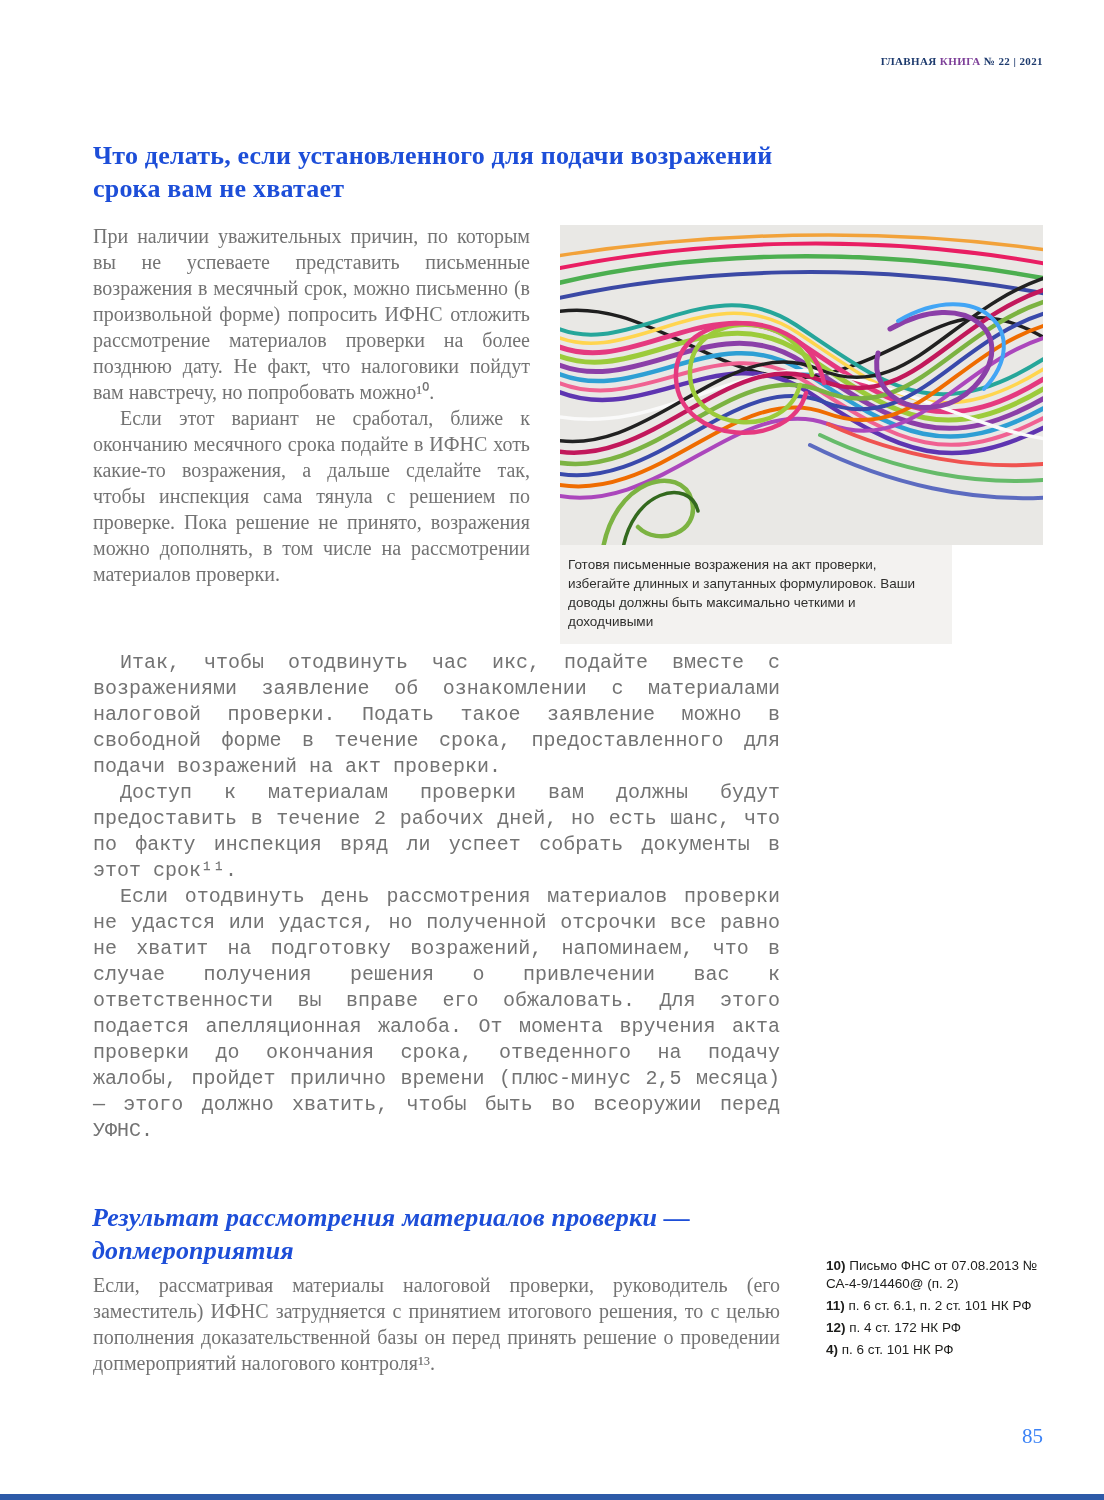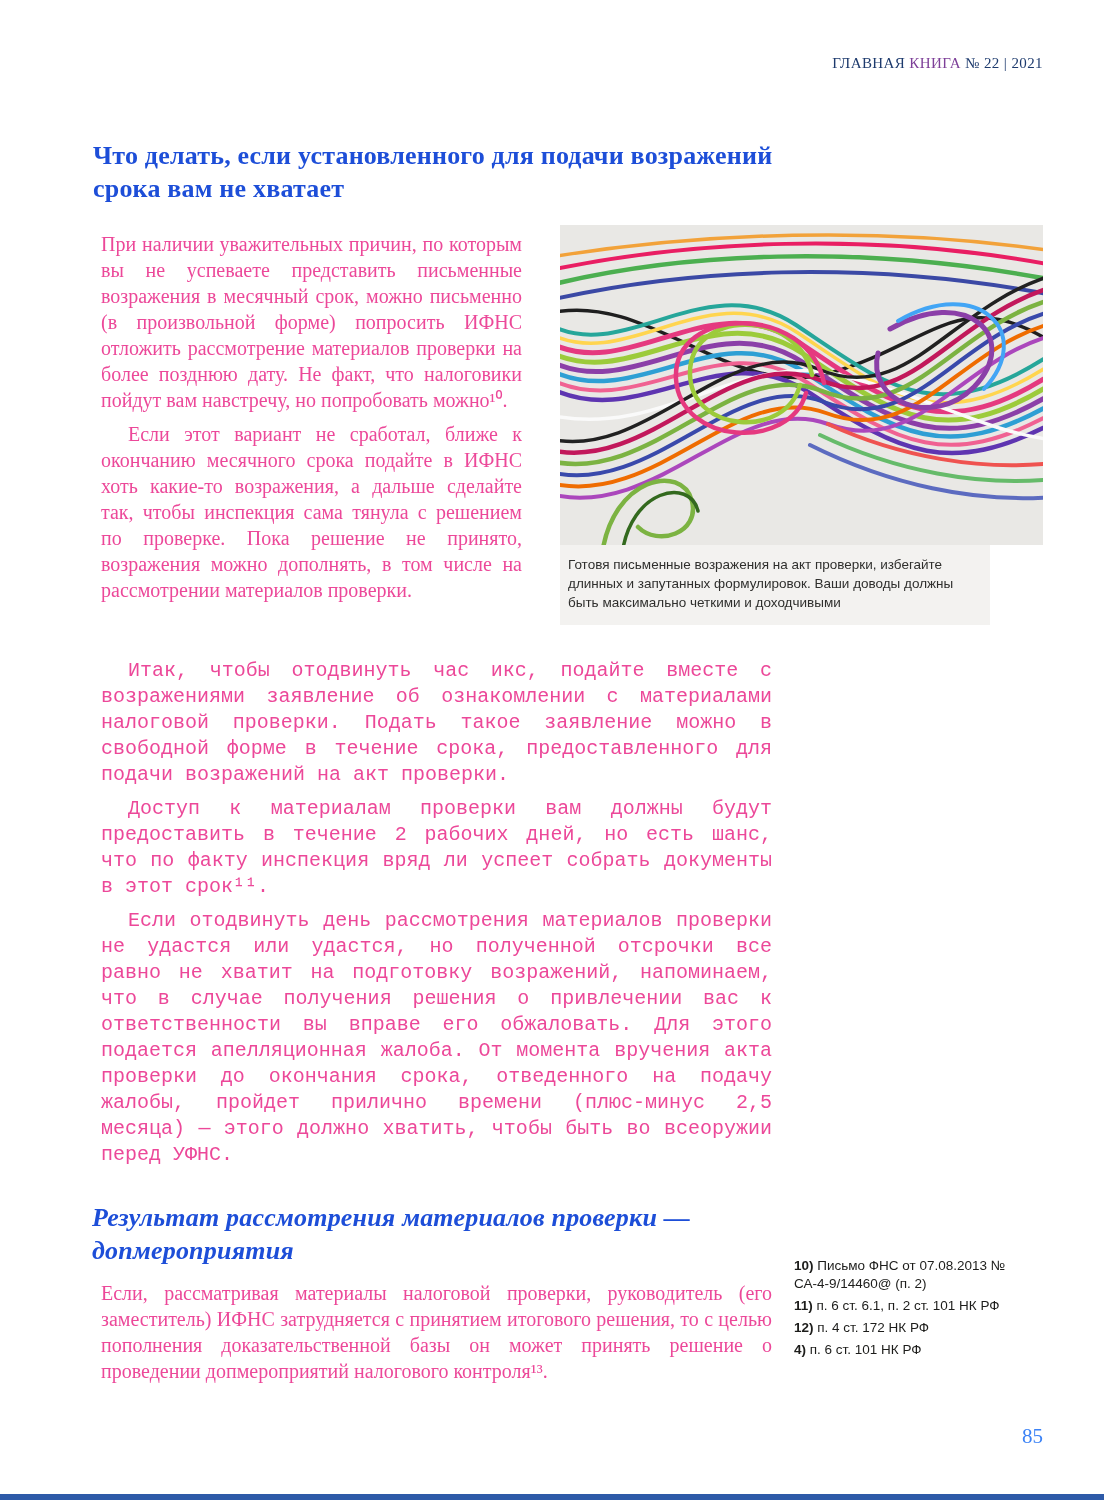--- a/index.html
+++ b/index.html
@@ -3,51 +3,51 @@
 <meta charset="utf-8">
 <style>
   html,body{margin:0;padding:0;background:#ffffff;}
   .page{
     position:relative;width:1104px;height:1500px;background:#ffffff;
     font-family:"Liberation Serif",serif;overflow:hidden;
   }
   
   .masthead{
     position:absolute;top:55px;right:61px;
-    font-family:"Liberation Serif",serif;font-weight:normal;
-    font-size:15px;letter-spacing:.4px;color:#1d3a6d;white-space:nowrap;
+    font-family:"Liberation Serif",serif;font-weight:bold;
+    font-size:11px;letter-spacing:.4px;color:#1d3a6d;white-space:nowrap;
   }
   .masthead .brand-secondary{color:#7d3f98;}
   
   .title{
     font-weight:bold;color:#1d4ed8;margin:0;
     font-size:26px;line-height:33px;letter-spacing:.2px;
   }
   .title-1{position:absolute;left:93px;top:139px;width:740px;}
   .title-2{position:absolute;left:92px;top:1201px;width:740px;font-style:italic;}
   
   .body-text p{
-    margin:8px;font-size:20px;line-height:26px;text-align:justify;
-    color:#ec4899;
+    margin:0;font-size:20px;line-height:26px;text-align:justify;
+    color:#737373;
   }
   .body-text p.indent{text-indent:27px;}
   .col-narrow{position:absolute;left:93px;top:223px;width:437px;}
   .col-full{position:absolute;left:93px;top:650px;width:687px;font-family:Liberation Mono, monospace;}
   .p7-block{position:absolute;left:93px;top:1272px;width:687px;}
   
   .figure{position:absolute;left:560px;top:225px;width:483px;margin:0;}
   .figure svg{display:block;width:483px;height:320px;}
   .figure figcaption{
-    box-sizing:border-box;width:430px;background:#f3f2f0;
+    box-sizing:border-box;width:392px;background:#f3f2f0;
     font-family:"Liberation Sans",sans-serif;font-size:13.5px;line-height:19px;
     color:#2f2f2d;padding:10px 16px 13px 8px;
   }
   
   .footnotes{
-    position:absolute;left:794px;top:1257px;width:218px;
+    position:absolute;left:826px;top:1257px;width:218px;
     font-family:"Liberation Sans",sans-serif;font-size:13.5px;line-height:18px;
     color:#1d1d1b;
   }
   .footnote{margin:0 0 4px 0;}
   .fn-num{font-weight:bold;}
   
   .page-number{
     position:absolute;top:1424px;right:61px;
     font-size:21px;color:#3b82f6;
   }
@@ -111,21 +111,21 @@
 
   <section class="col-full body-text">
     <p class="indent">Итак, чтобы отодвинуть час икс, подайте вместе с возражениями заявление об ознакомлении с материалами налоговой проверки. Подать такое заявление можно в свободной форме в течение срока, предоставленного для подачи возражений на акт проверки.</p>
     <p class="indent">Доступ к материалам проверки вам должны будут предоставить в течение 2 рабочих дней, но есть шанс, что по факту инспекция вряд ли успеет собрать документы в этот срок¹¹.</p>
     <p class="indent">Если отодвинуть день рассмотрения материалов проверки не удастся или удастся, но полученной отсрочки все равно не хватит на подготовку возражений, напоминаем, что в случае получения решения о привлечении вас к ответственности вы вправе его обжаловать. Для этого подается апелляционная жалоба. От момента вручения акта проверки до окончания срока, отведенного на подачу жалобы, пройдет прилично времени (плюс-минус 2,5 месяца) — этого должно хватить, чтобы быть во всеоружии перед УФНС.</p>
   </section>
 
   <h2 class="title title-2">Результат рассмотрения материалов проверки — допмероприятия</h2>
 
   <section class="p7-block body-text">
-    <p>Если, рассматривая материалы налоговой проверки, руководитель (его заместитель) ИФНС затрудняется с принятием итогового решения, то с целью пополнения доказательственной базы он может принять решение о проведении допмероприятий налогового контроля¹³.</p>
+    <p>Если, рассматривая материалы налоговой проверки, руководитель (его заместитель) ИФНС затрудняется с принятием итогового решения, то с целью пополнения доказательственной базы он перед принять решение о проведении допмероприятий налогового контроля¹³.</p>
   </section>
 
   <aside class="footnotes">
     <div class="footnote">
       <span class="fn-num">10)</span>
       <span>Письмо ФНС от 07.08.2013 № СА-4-9/14460@ (п. 2)</span>
     </div>
     <div class="footnote">
       <span class="fn-num">11)</span>
       <span>п. 6 ст. 6.1, п. 2 ст. 101 НК РФ</span>

